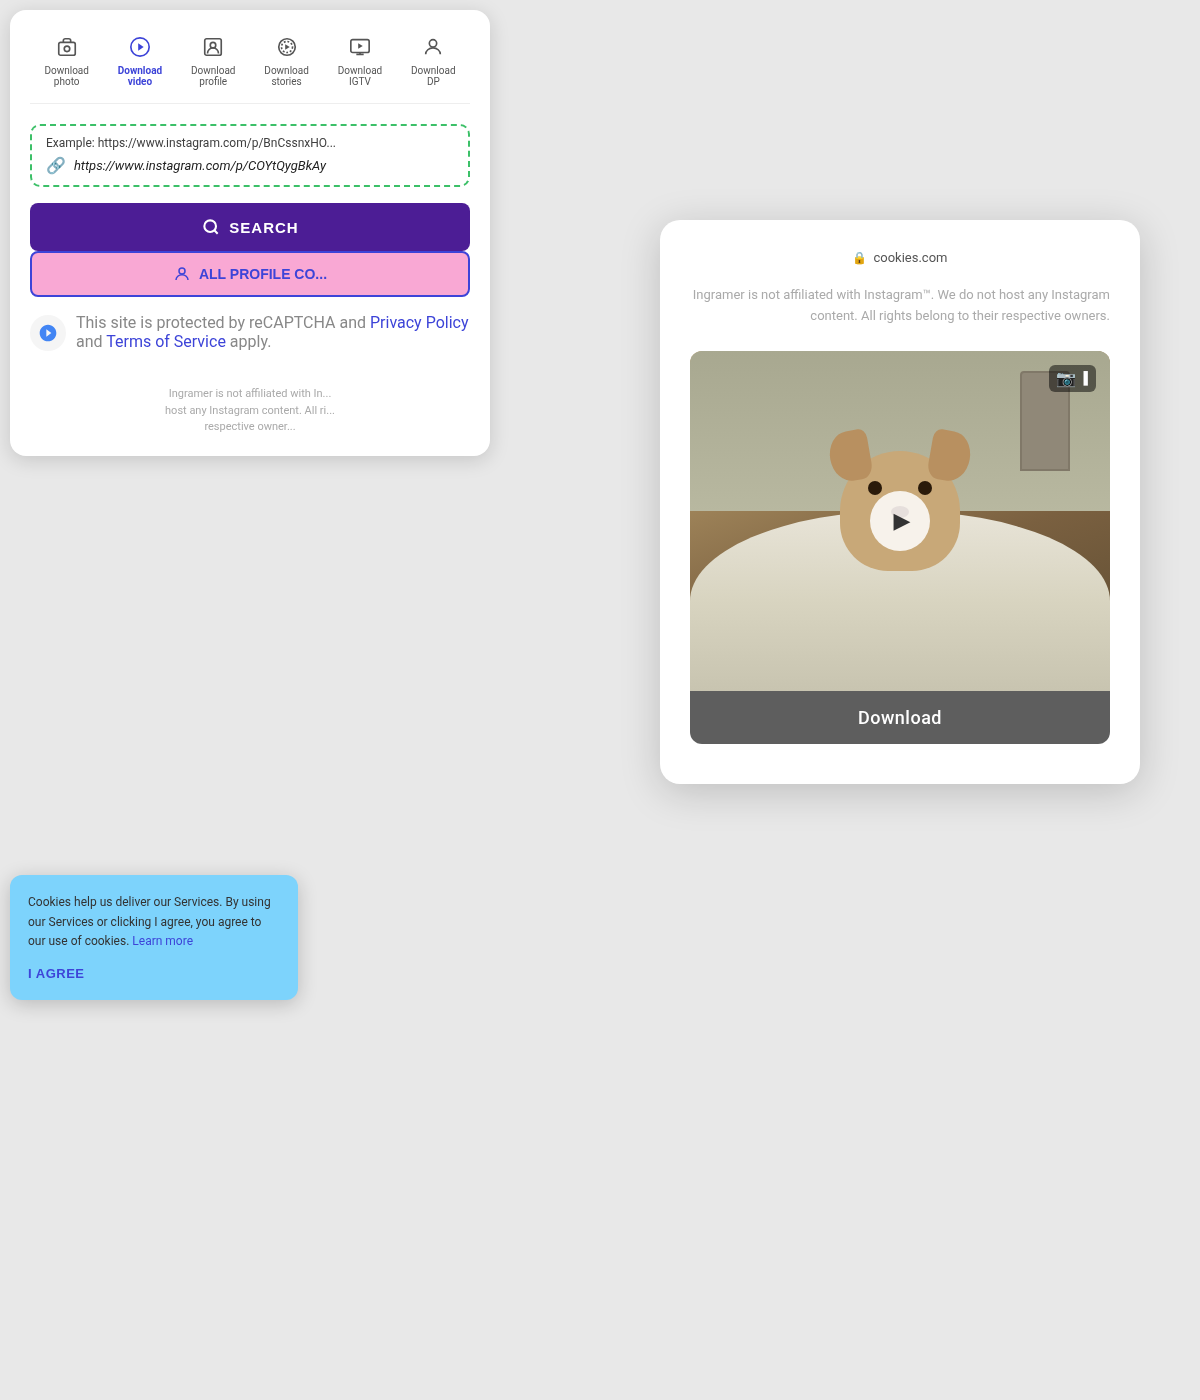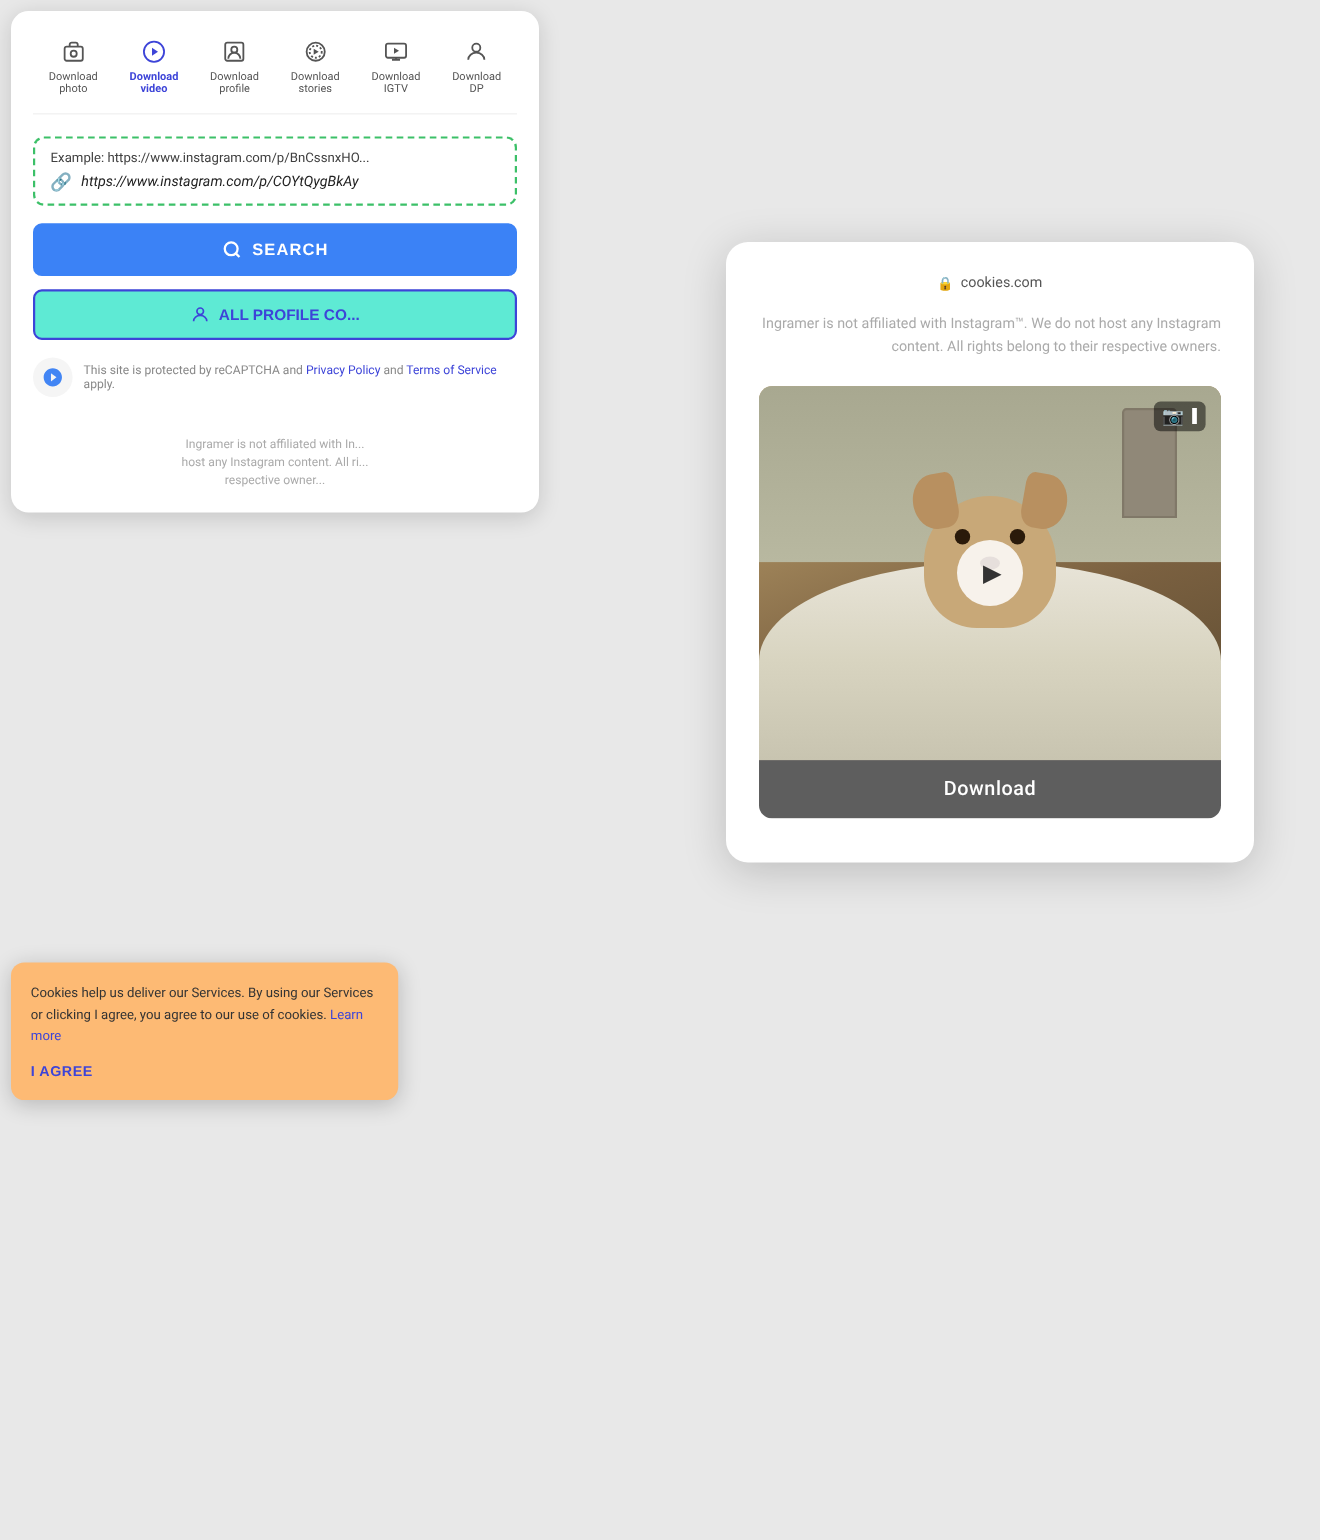--- a/index.html
+++ b/index.html
@@ -90,59 +90,58 @@
     .url-text {
       color: #222;
       font-size: 13px;
       word-break: break-all;
       font-style: italic;
     }
 
     
     .search-btn {
       width: 100%;
-      background: #3b82f6;
+      background: #4c1d95;
       color: #fff;
       border: none;
       border-radius: 8px;
       padding: 14px;
       font-size: 15px;
       font-weight: 700;
       letter-spacing: 1px;
       cursor: pointer;
       display: flex;
       align-items: center;
       justify-content: center;
       gap: 8px;
-      margin-bottom: 12px;
     }
 
     .profile-btn {
       width: 100%;
-      background: #5eead4;
+      background: #f9a8d4;
       color: #3d44d8;
       border: 2px solid #3d44d8;
       border-radius: 8px;
       padding: 12px;
       font-size: 14px;
       font-weight: 600;
       cursor: pointer;
       display: flex;
       align-items: center;
       justify-content: center;
       gap: 8px;
       margin-bottom: 16px;
     }
 
     
     .recaptcha-notice {
       display: flex;
-      align-items: center;
+      align-items: flex-end;
       gap: 10px;
-      font-size: 11px;
+      font-size: 16px;
       color: #888;
       margin-bottom: 16px;
     }
 
     .recaptcha-logo {
       width: 36px;
       height: 36px;
       background: #f5f5f5;
       border-radius: 50%;
       display: flex;
@@ -164,22 +163,22 @@
       color: #aaa;
       line-height: 1.5;
       margin-top: 35px;
     }
 
     
     .cookie-banner {
       position: absolute;
       bottom: 400px;
       left: 10px;
-      width: 352px;
-      background: #fdba74;
+      width: 288px;
+      background: #7dd3fc;
       border-radius: 12px;
       box-shadow: 0 4px 20px rgba(0,0,0,0.2);
       padding: 18px;
       z-index: 5;
     }
 
     .cookie-text {
       font-size: 12px;
       color: #333;
       line-height: 1.6;

